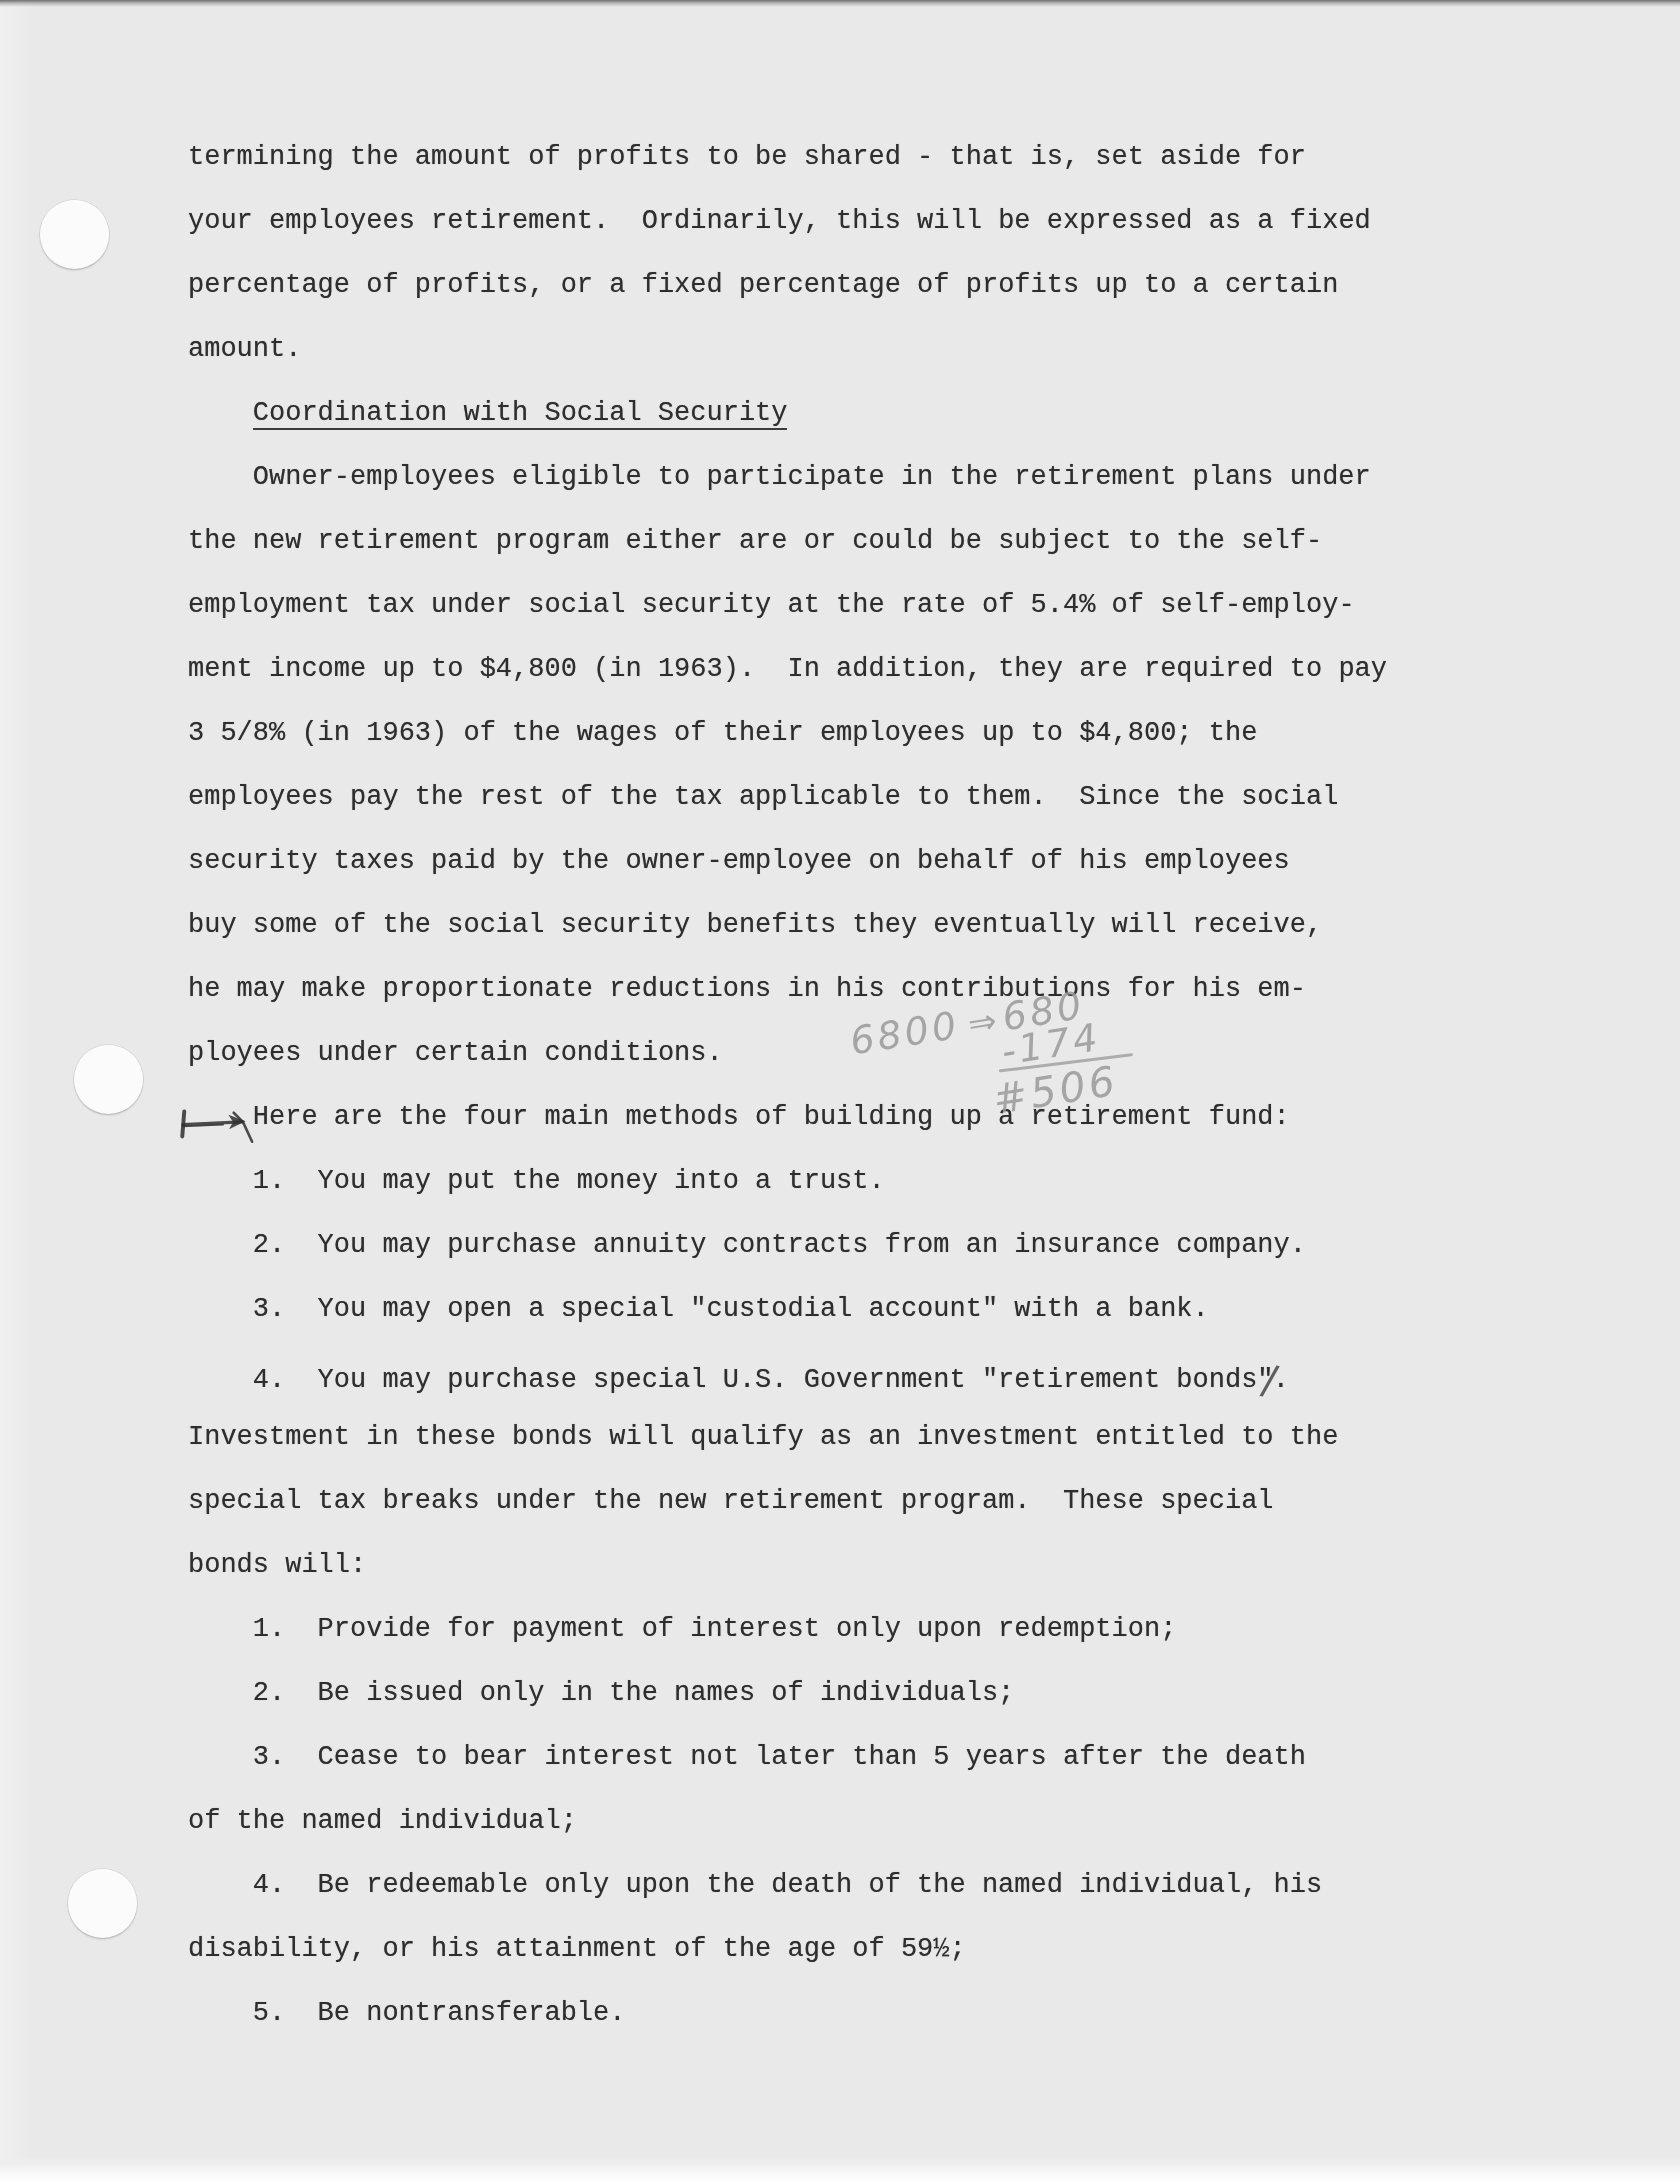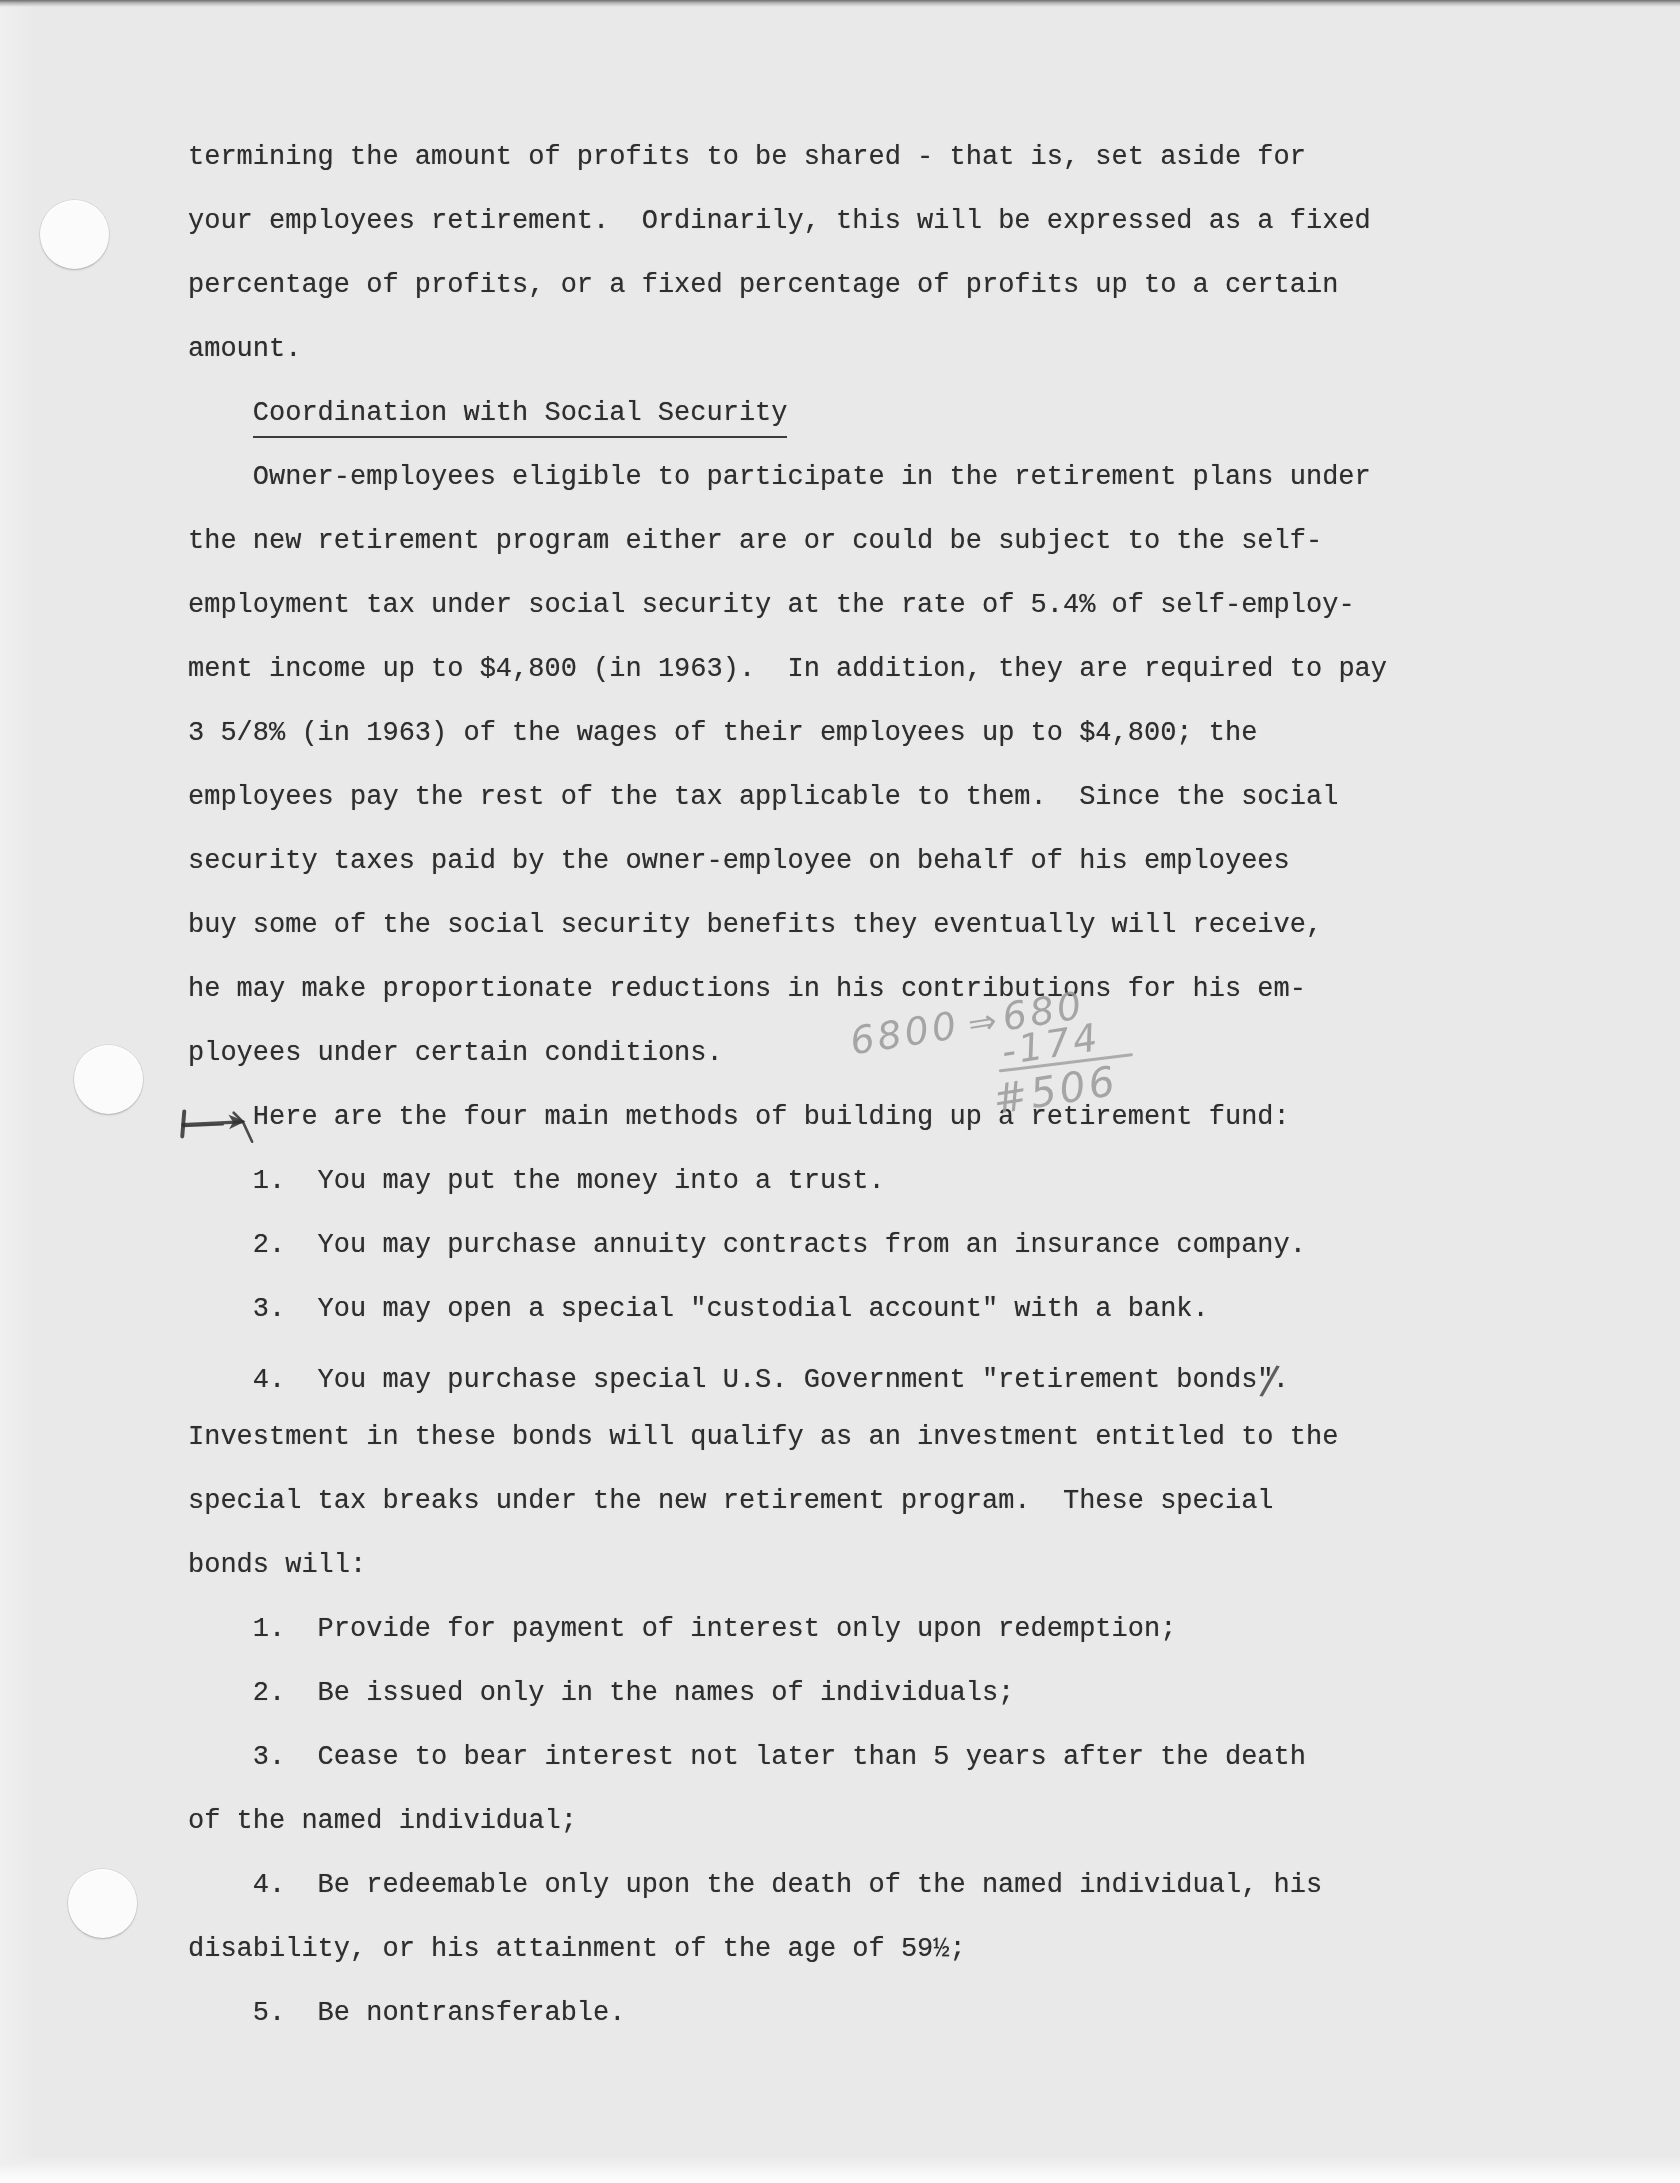--- a/index.html
+++ b/index.html
@@ -22,21 +22,21 @@
     background:#fbfbfb;
     box-shadow:0 1.3px 2px rgba(0,0,0,.16), 0 0 0 0.7px rgba(205,205,205,.8), inset 0 1.3px 2px rgba(255,255,255,.95);}
   
   #typed{
     position:absolute;left:188px;top:125px;
     font-size:27px;line-height:64px;
     color:#2e2e2e;white-space:pre;
     text-shadow:0 0 0.7px rgba(40,40,40,.55);
   }
   .tline{height:64px;}
-  .tline.u > .txt{border-bottom:2.6px solid #3c3c3c;padding-bottom:8px;}
+  .tline.u > .txt{border-bottom:2.6px solid #3c3c3c;padding-bottom:0;}
   .hand-slash{
     display:inline-block;
     font-family:"DejaVu Sans",sans-serif;
     color:#5f5f5f;font-size:1.5em;font-weight:400;
     transform:rotate(12deg);
     position:relative;top:6.6px;left:-10.5px;
     margin-right:-14.5px;
     text-shadow:none;
   }
   

